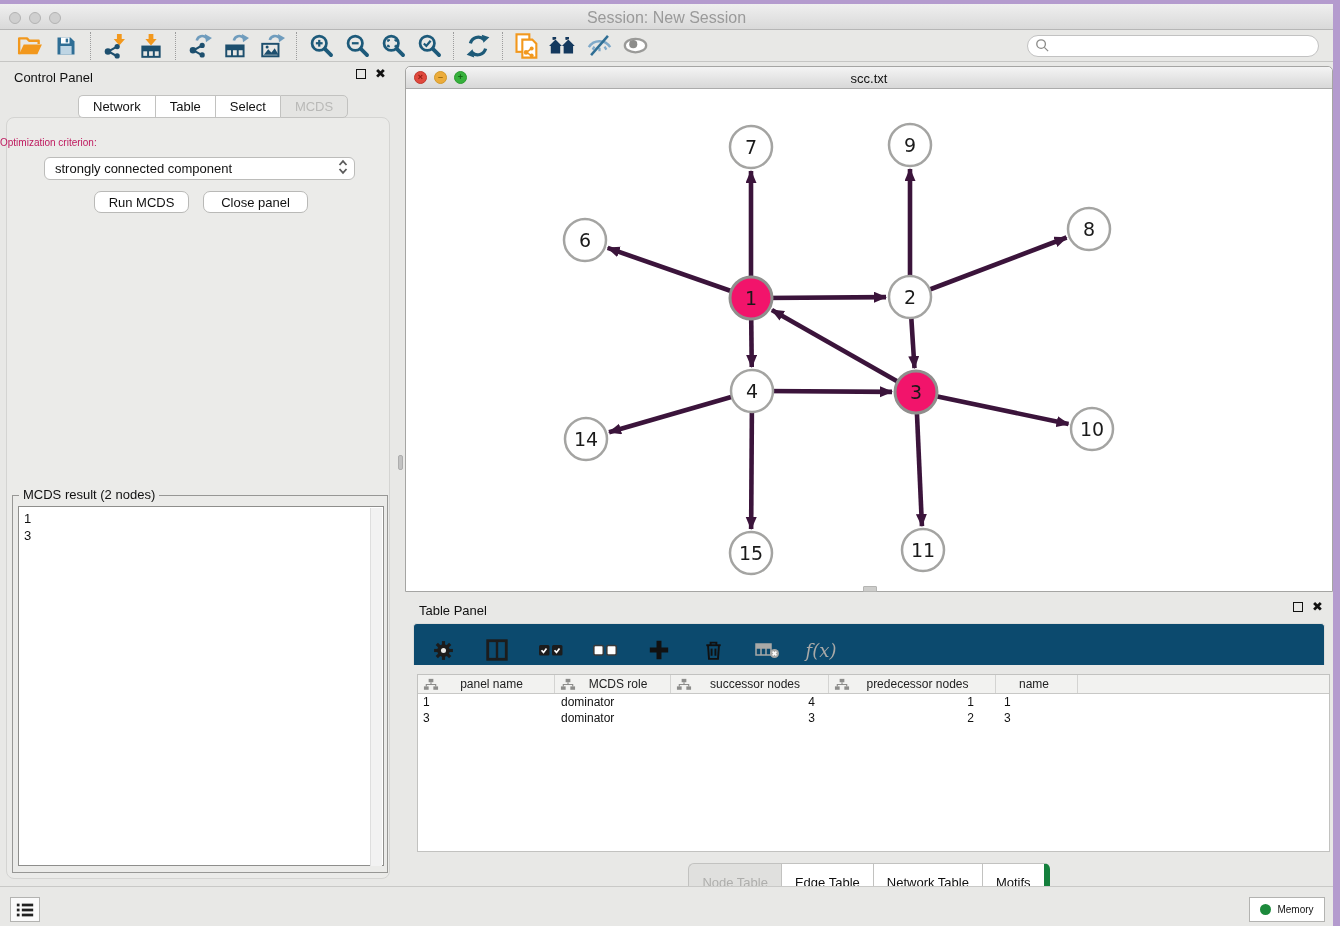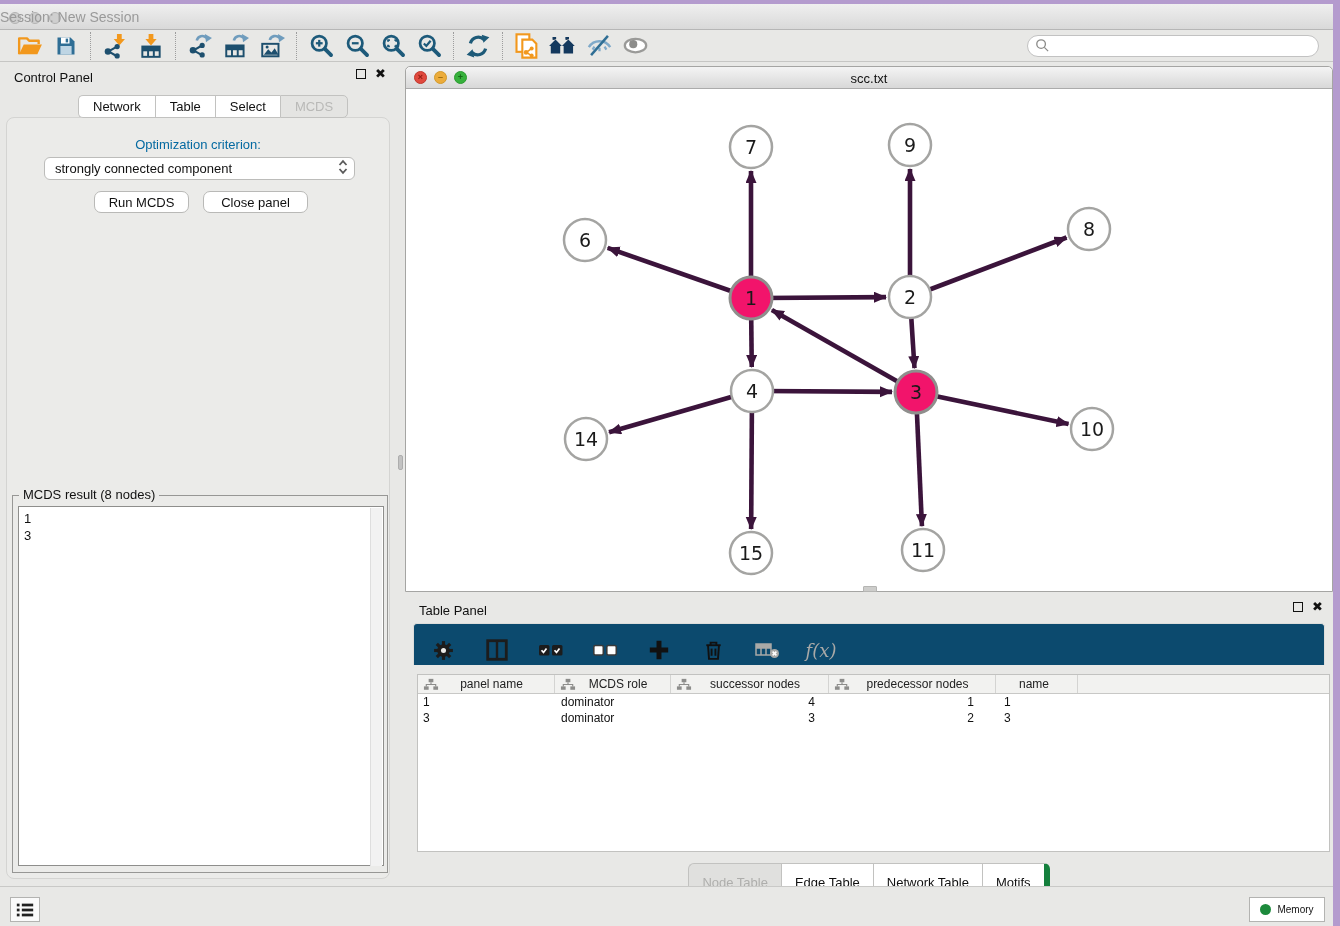--- a/index.html
+++ b/index.html
@@ -13,22 +13,22 @@
   .desk-top { position:absolute; left:0; top:0; width:1340px; height:4px; background:#b49bce; }
   .desk-right { position:absolute; right:0; top:0; width:7px; height:926px; background:#b49bce; }
 
   
   .titlebar {
     position:absolute; left:0; top:4px; width:1333px; height:26px;
     background:linear-gradient(#efefef,#d9d9d9);
     border-bottom:1px solid #b6b6b6;
   }
   .titlebar .title {
-    position:absolute; left:0; right:0; top:5px; 
-    font-size:14px; color:#9a9a9a;
+    position:absolute; left:0; right:0; top:5px; text-align:center;
+    font-size:16px; color:#9a9a9a;
   }
   .lights { position:absolute; left:9px; top:8px; display:flex; gap:8px; }
   .light { width:12px; height:12px; border-radius:50%; background:#cfcfcf; border:1px solid #b3b3b3; }
 
   
   .toolbar {
     position:absolute; left:0; top:30px; width:1333px; height:32px;
     display:flex; align-items:center; padding:0 6px;
     background:#e8e8e6; border-bottom:1px solid #c6c6c4;
   }
@@ -53,21 +53,21 @@
     position:absolute; left:6px; top:55px; width:384px; height:762px;
     background:#ebebe9; border:1px solid #d4d4d2; border-radius:8px;
   }
   .cp-tabs { position:absolute; left:78px; top:33px; display:flex; z-index:3; }
   .cp-tab {
     height:23px; padding:0 14px; display:flex; align-items:center; justify-content:center;
     background:#fff; border:1px solid #c2c2c0; border-right:none; font-size:13px; color:#111;
   }
   .cp-tab:first-child { border-radius:5px 0 0 5px; }
   .cp-tab.sel { background:#e4e4e2; color:#b9b9b7; border-right:1px solid #c2c2c0; border-radius:0 5px 5px 0; }
-  .opt-label { position:absolute; left:0; width:100%; top:75px; text-align:center; font-size:13px; color:#0369a1; }
+  .opt-label { position:absolute; left:0; width:100%; top:75px; text-align:left; font-size:10px; color:#be185d; }
   .dropdown {
     position:absolute; left:44px; top:95px; width:311px; height:23px;
     background:#fff; border:1px solid #bcbcba; border-radius:6px;
     display:flex; align-items:center; font-size:13px; color:#111; padding-left:10px;
   }
   .dropdown .stepper { margin-left:auto; margin-right:4px; }
   .cp-btn {
     position:absolute; height:22px; background:#fff; border:1px solid #b9b9b7; border-radius:7px;
     font-size:13px; color:#111; display:flex; align-items:center; justify-content:center;
   }
@@ -361,21 +361,21 @@
       <svg width="14" height="18" viewBox="0 0 14 18">
         <path d="M3.5 7 L7 3.2 L10.5 7" fill="none" stroke="#5b5b5b" stroke-width="1.8"></path>
         <path d="M3.5 11 L7 14.8 L10.5 11" fill="none" stroke="#5b5b5b" stroke-width="1.8"></path>
       </svg>
     </span>
   </div>
   <div class="cp-btn" style="left:94px; top:129px; width:95px;">Run MCDS</div>
   <div class="cp-btn" style="left:203px; top:129px; width:105px;">Close panel</div>
 
   <div class="groupbox">
-    <div class="legend">MCDS result (8 nodes)</div>
+    <div class="legend">MCDS result (2 nodes)</div>
     <div class="result-area">
       <div>1</div>
       <div>3</div>
       <div class="result-scroll"></div>
     </div>
   </div>
 </div>
 
 <div class="v-divider">
   <div class="v-grip"></div>

